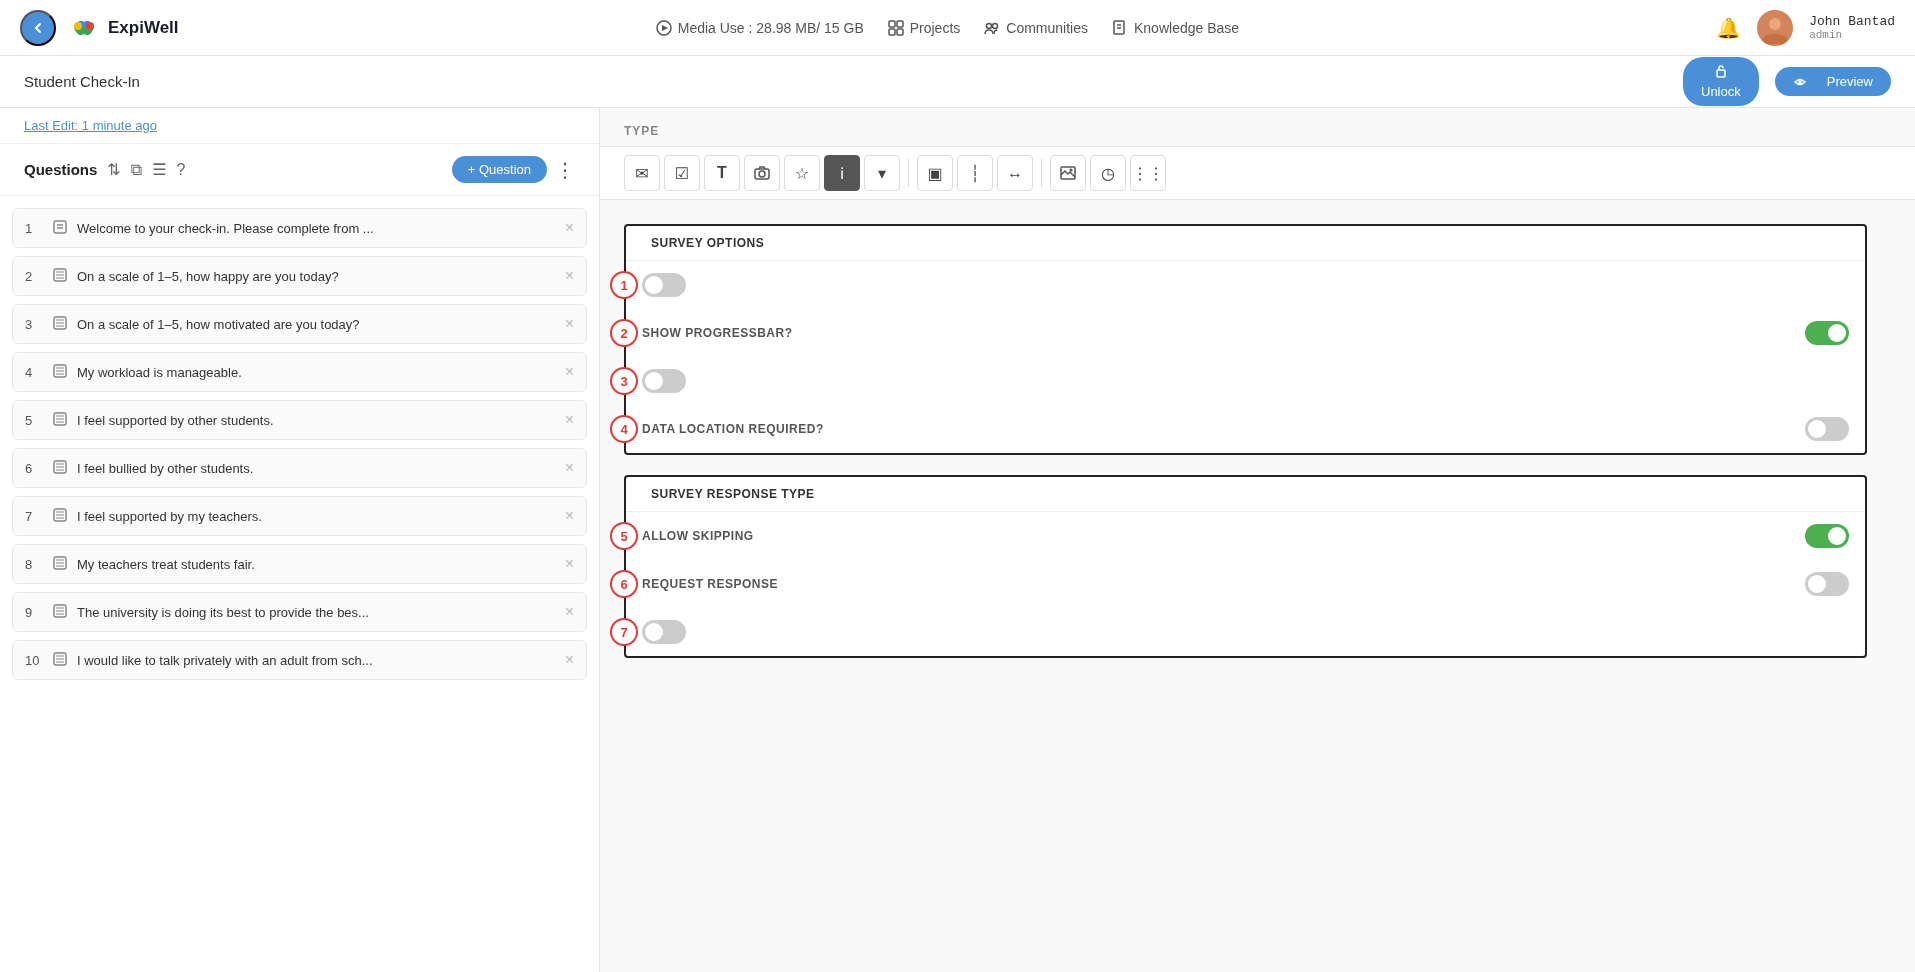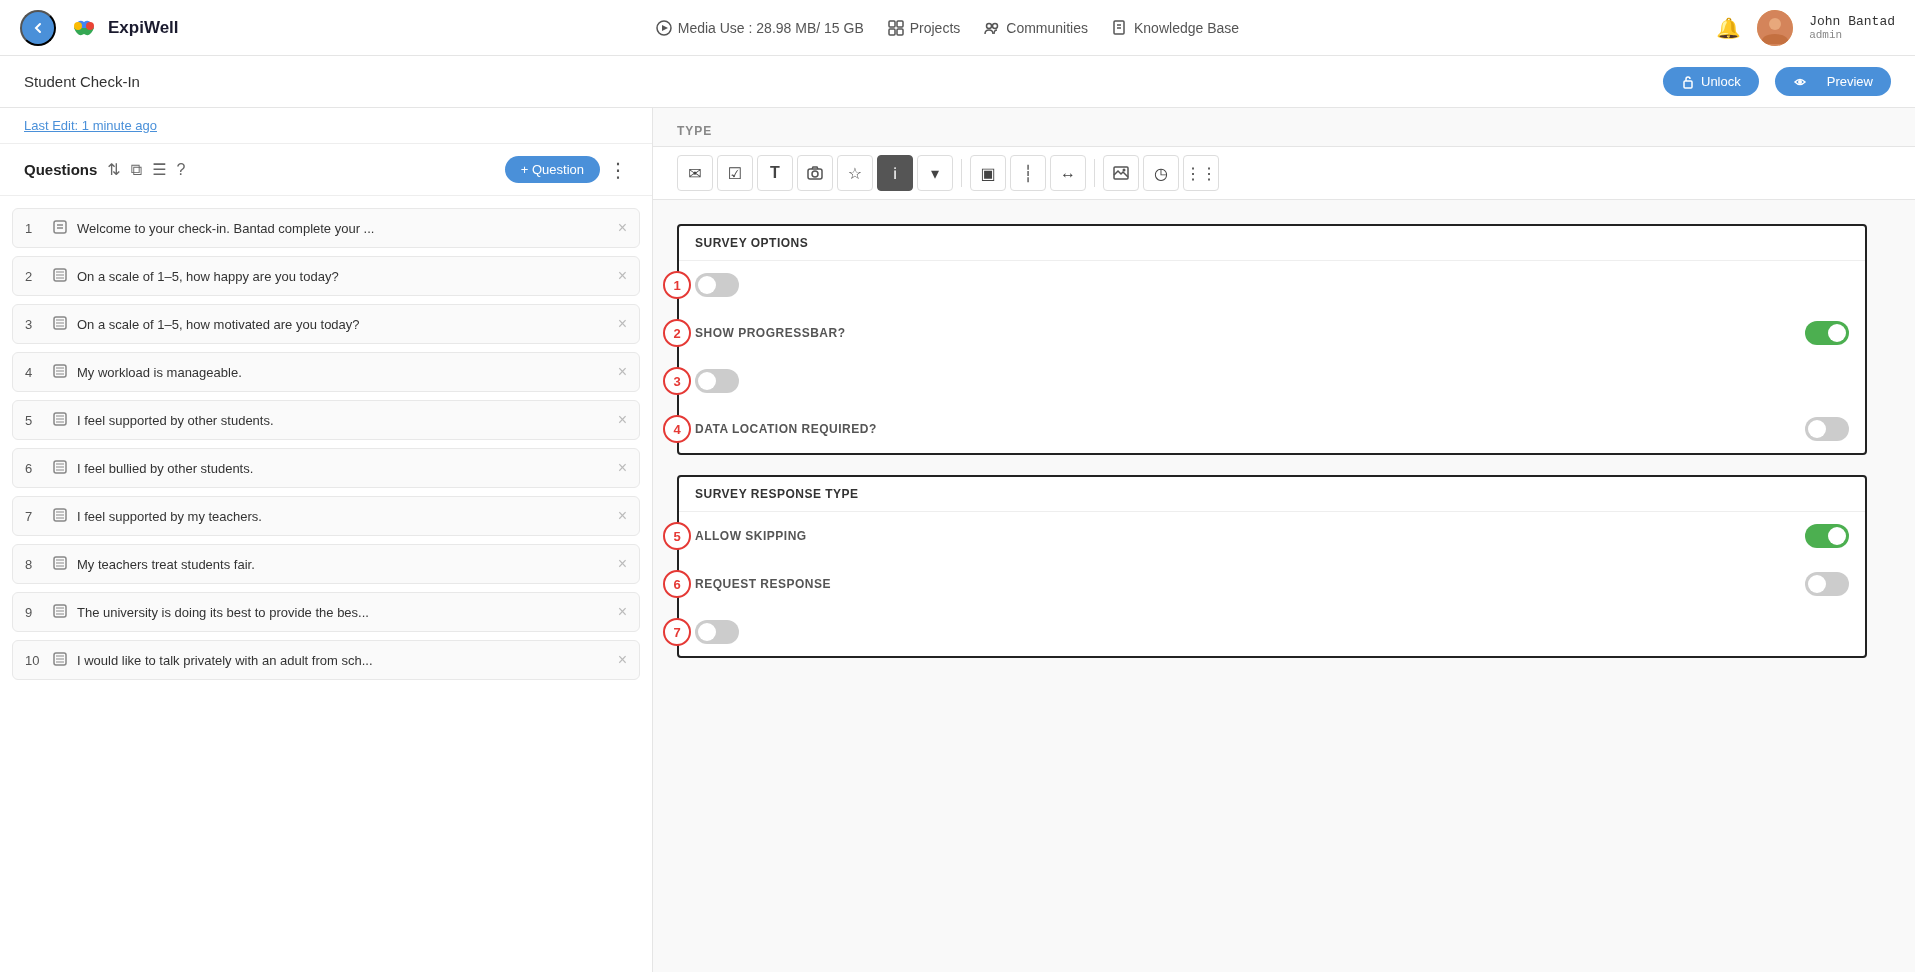--- a/index.html
+++ b/index.html
@@ -25,32 +25,32 @@
     .nav-user-role { font-size:11px;color:#888; }
 
     
     .sub-header {
       background: #fff; border-bottom: 1px solid #e5e5e5;
       padding: 0 24px; height: 52px; display:flex; align-items:center; gap: 16px;
     }
     .sub-title { font-size: 15px; color: #333; font-weight: 500; margin-right: auto; }
     .btn-unlock {
       background: #4a90d9; color: #fff; border: none; border-radius: 20px;
-      padding: 7px 18px; font-size: 13px; cursor:pointer; display:flex;align-items:center;gap:6px;
+      padding: 7px 18px; font-size: 13px; cursor:pointer; display:flex;align-items:center;gap:6px;flex-direction:column;
     }
     .btn-preview {
       background: #4a90d9; color: #fff; border: none; border-radius: 20px;
       padding: 7px 18px; font-size: 13px; cursor:pointer; display:flex;align-items:center;gap:20px;
     }
 
     
     .main-layout { display: flex; height: calc(100vh - 108px); }
 
     
-    .left-panel { width: 653px; background: #fff; border-right: 1px solid #e5e5e5; display:flex;flex-direction:column; overflow:hidden; }
+    .left-panel { width: 600px; background: #fff; border-right: 1px solid #e5e5e5; display:flex;flex-direction:column; overflow:hidden; }
     .left-edit-info { padding: 10px 24px; font-size: 13px; color: #4a90d9; border-bottom: 1px solid #eee; text-decoration: underline; cursor:pointer; }
 
     .questions-header {
       display:flex; align-items:center; padding: 12px 24px; border-bottom: 1px solid #eee;
     }
     .questions-title { font-size: 15px; font-weight: 600; color: #222; margin-right: 10px; }
     .questions-icons { display:flex; gap: 10px; align-items:center; }
     .questions-icon { font-size: 16px; color: #666; cursor:pointer; }
     .btn-add-question {
       margin-left: auto; background: #4a90d9; color: #fff; border: none; border-radius: 20px;
@@ -90,21 +90,21 @@
       display:flex;align-items:center;justify-content:center; font-size:13px; font-weight:700; color:#e53935;
       background:#fff; position:absolute; left:-16px; top:50%; transform:translateY(-50%); z-index:5;
     }
 
     
     .options-area { padding: 24px 48px 24px 24px; position:relative; }
     .options-section {
       border: 2px solid #222; border-radius: 4px; margin-bottom: 20px; background:#fff; position:relative;
     }
     .options-section-header {
-      padding: 10px 16px; font-size: 12px; font-weight: 700; color: #333; letter-spacing: 0.5px;
+      padding: 10px 25px; font-size: 12px; font-weight: 700; color: #333; letter-spacing: 0.5px;
       border-bottom: 1px solid #eee;
     }
     .option-row {
       display:flex; align-items:center; padding: 12px 16px; border-bottom: 1px solid #f0f0f0;
       position:relative;
     }
     .option-row:last-child { border-bottom: none; }
     .option-label { font-size: 12px; color: #555; font-weight: 600; letter-spacing: 0.5px; flex:1; }
 
     
@@ -238,21 +238,21 @@
     </div>
 
     <div class="question-list" id="question-list">
         <div class="question-item">
       <span class="question-num">1</span>
       <span class="question-type-icon"><svg width="14" height="14" viewBox="0 0 14 14" fill="none">
               <rect x="1" y="1" width="12" height="12" rx="2" stroke="#888" stroke-width="1.5"></rect>
               <line x1="4" y1="5" x2="10" y2="5" stroke="#888" stroke-width="1.5"></line>
               <line x1="4" y1="8" x2="10" y2="8" stroke="#888" stroke-width="1.5"></line>
             </svg></span>
-      <span class="question-text">Welcome to your check-in. Bantad complete your ...</span>
+      <span class="question-text">Welcome to your check-in. Please complete from ...</span>
       <span class="question-close">×</span>
     </div>
         <div class="question-item">
       <span class="question-num">2</span>
       <span class="question-type-icon"><svg width="14" height="14" viewBox="0 0 14 14" fill="none">
               <rect x="1" y="1" width="12" height="12" rx="2" stroke="#888" stroke-width="1.5"></rect>
               <line x1="3" y1="4" x2="11" y2="4" stroke="#888" stroke-width="1"></line>
               <line x1="3" y1="7" x2="11" y2="7" stroke="#888" stroke-width="1"></line>
               <line x1="3" y1="10" x2="11" y2="10" stroke="#888" stroke-width="1"></line>
             </svg></span>

